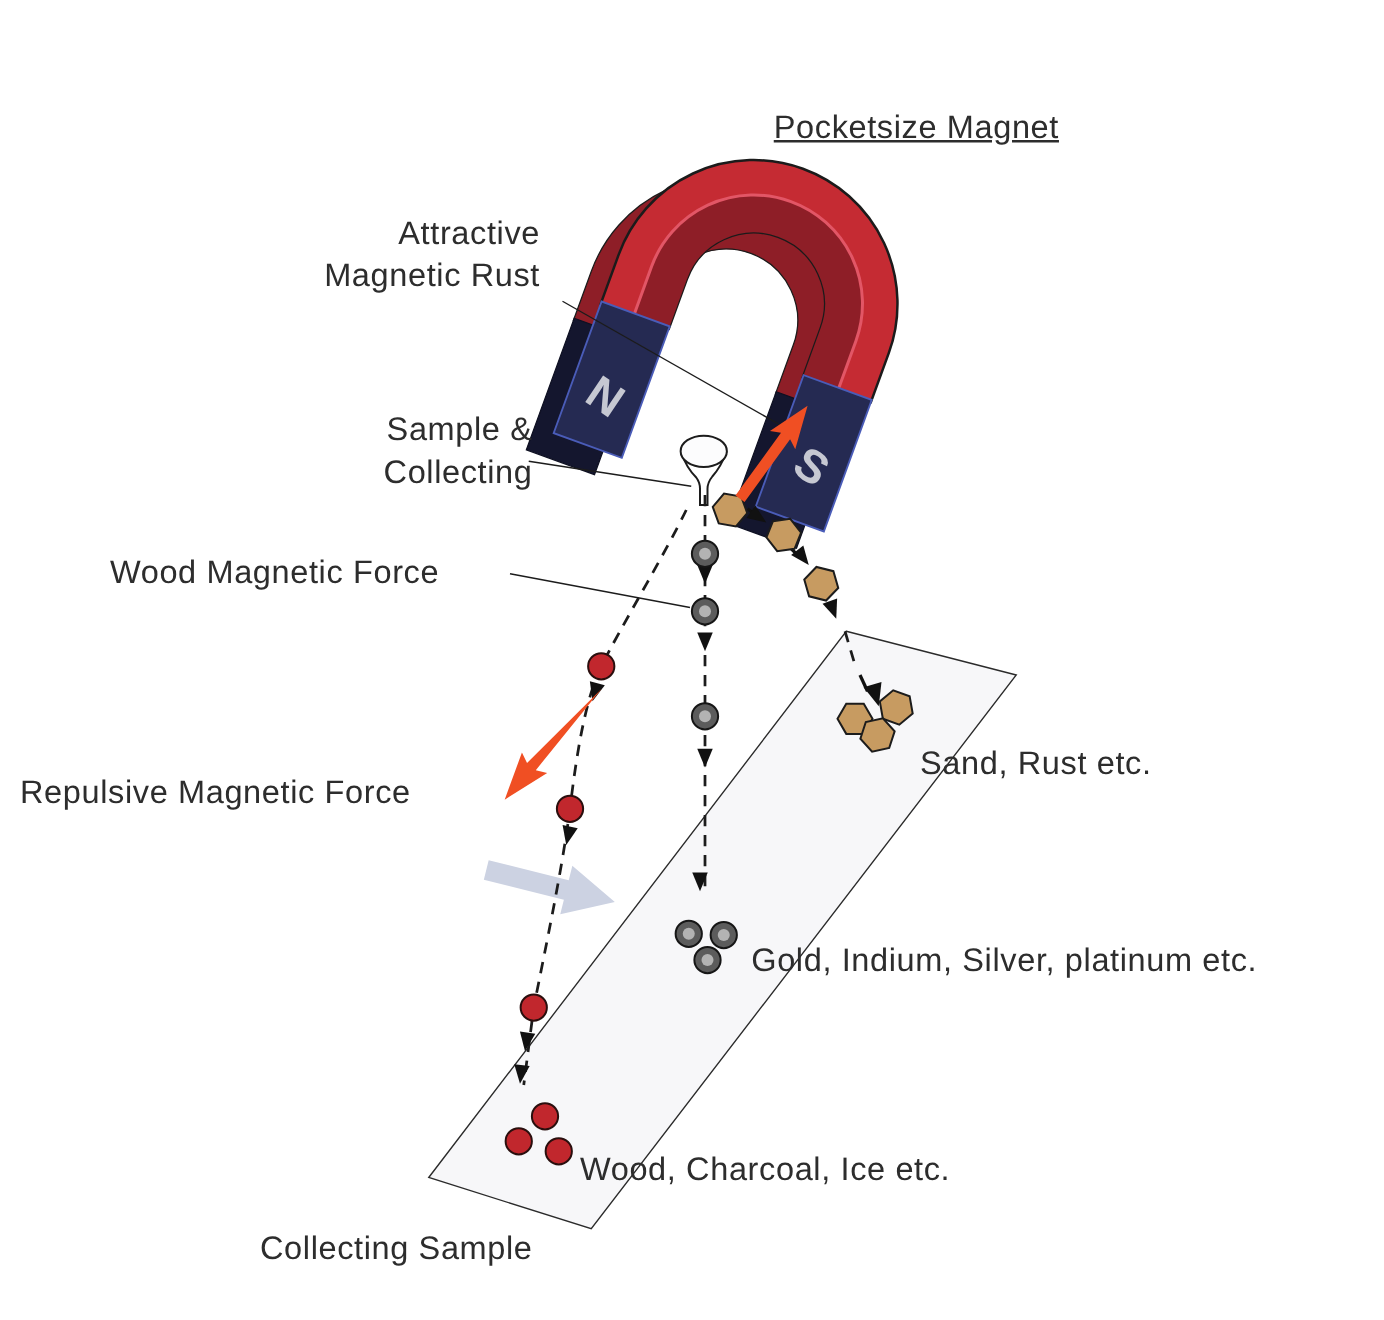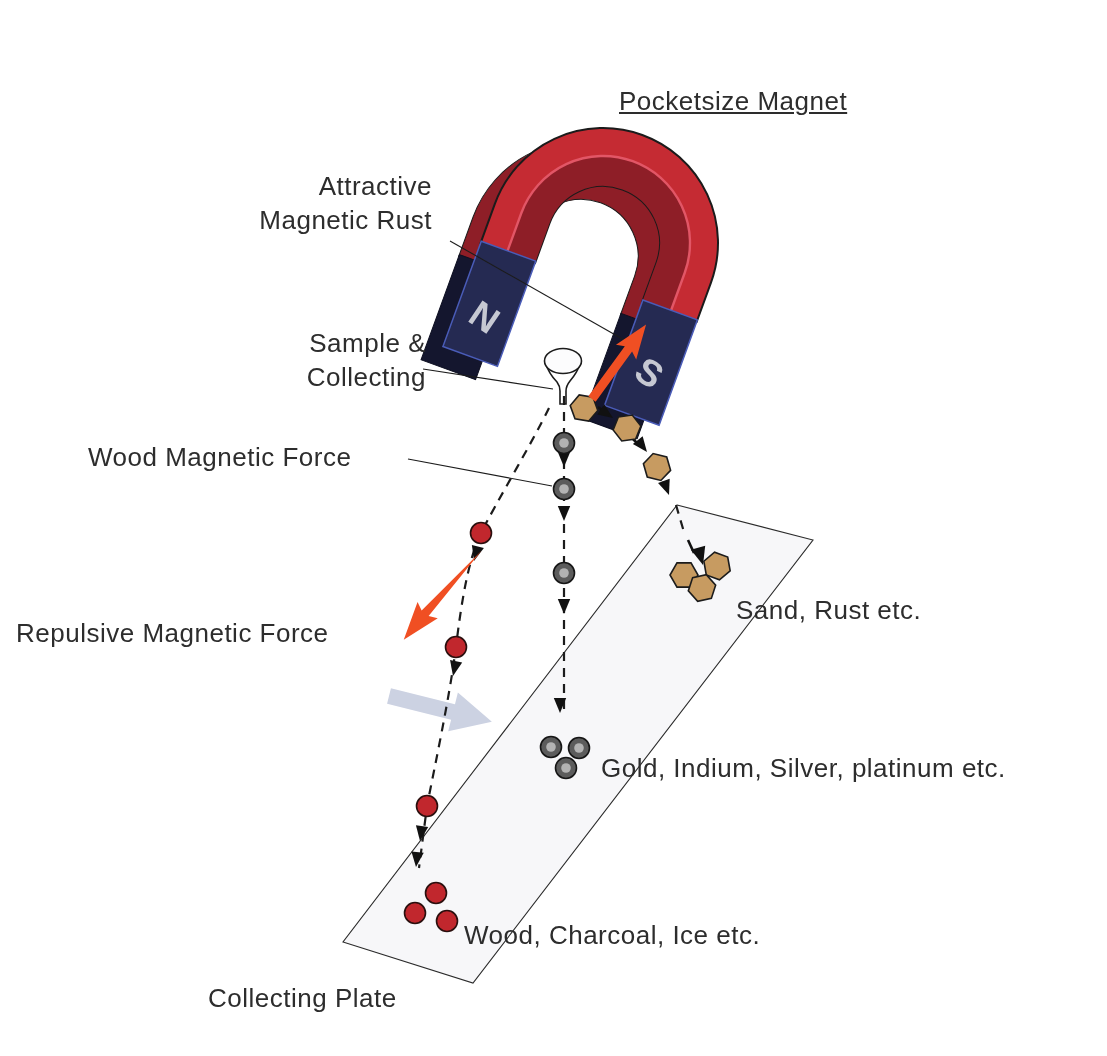--- a/index.html
+++ b/index.html
@@ -151,15 +151,15 @@
 <div class="label" style="left:88px;top:440px;">Wood Magnetic Force</div>
 
 <div class="label" style="left:16px;top:616px;">Repulsive Magnetic Force</div>
 
 <div class="label" style="left:736px;top:593px;">Sand, Rust etc.</div>
 
 <div class="label" style="left:601px;top:751px;">Gold, Indium, Silver, platinum etc.</div>
 
 <div class="label" style="left:464px;top:918px;">Wood, Charcoal, Ice etc.</div>
 
-<div class="label" style="left:208px;top:981px;">Collecting Plate</div>
+<div class="label" style="left:208px;top:981px;">Collecting Sample</div>
 
 </div>
 
 </body></html>

